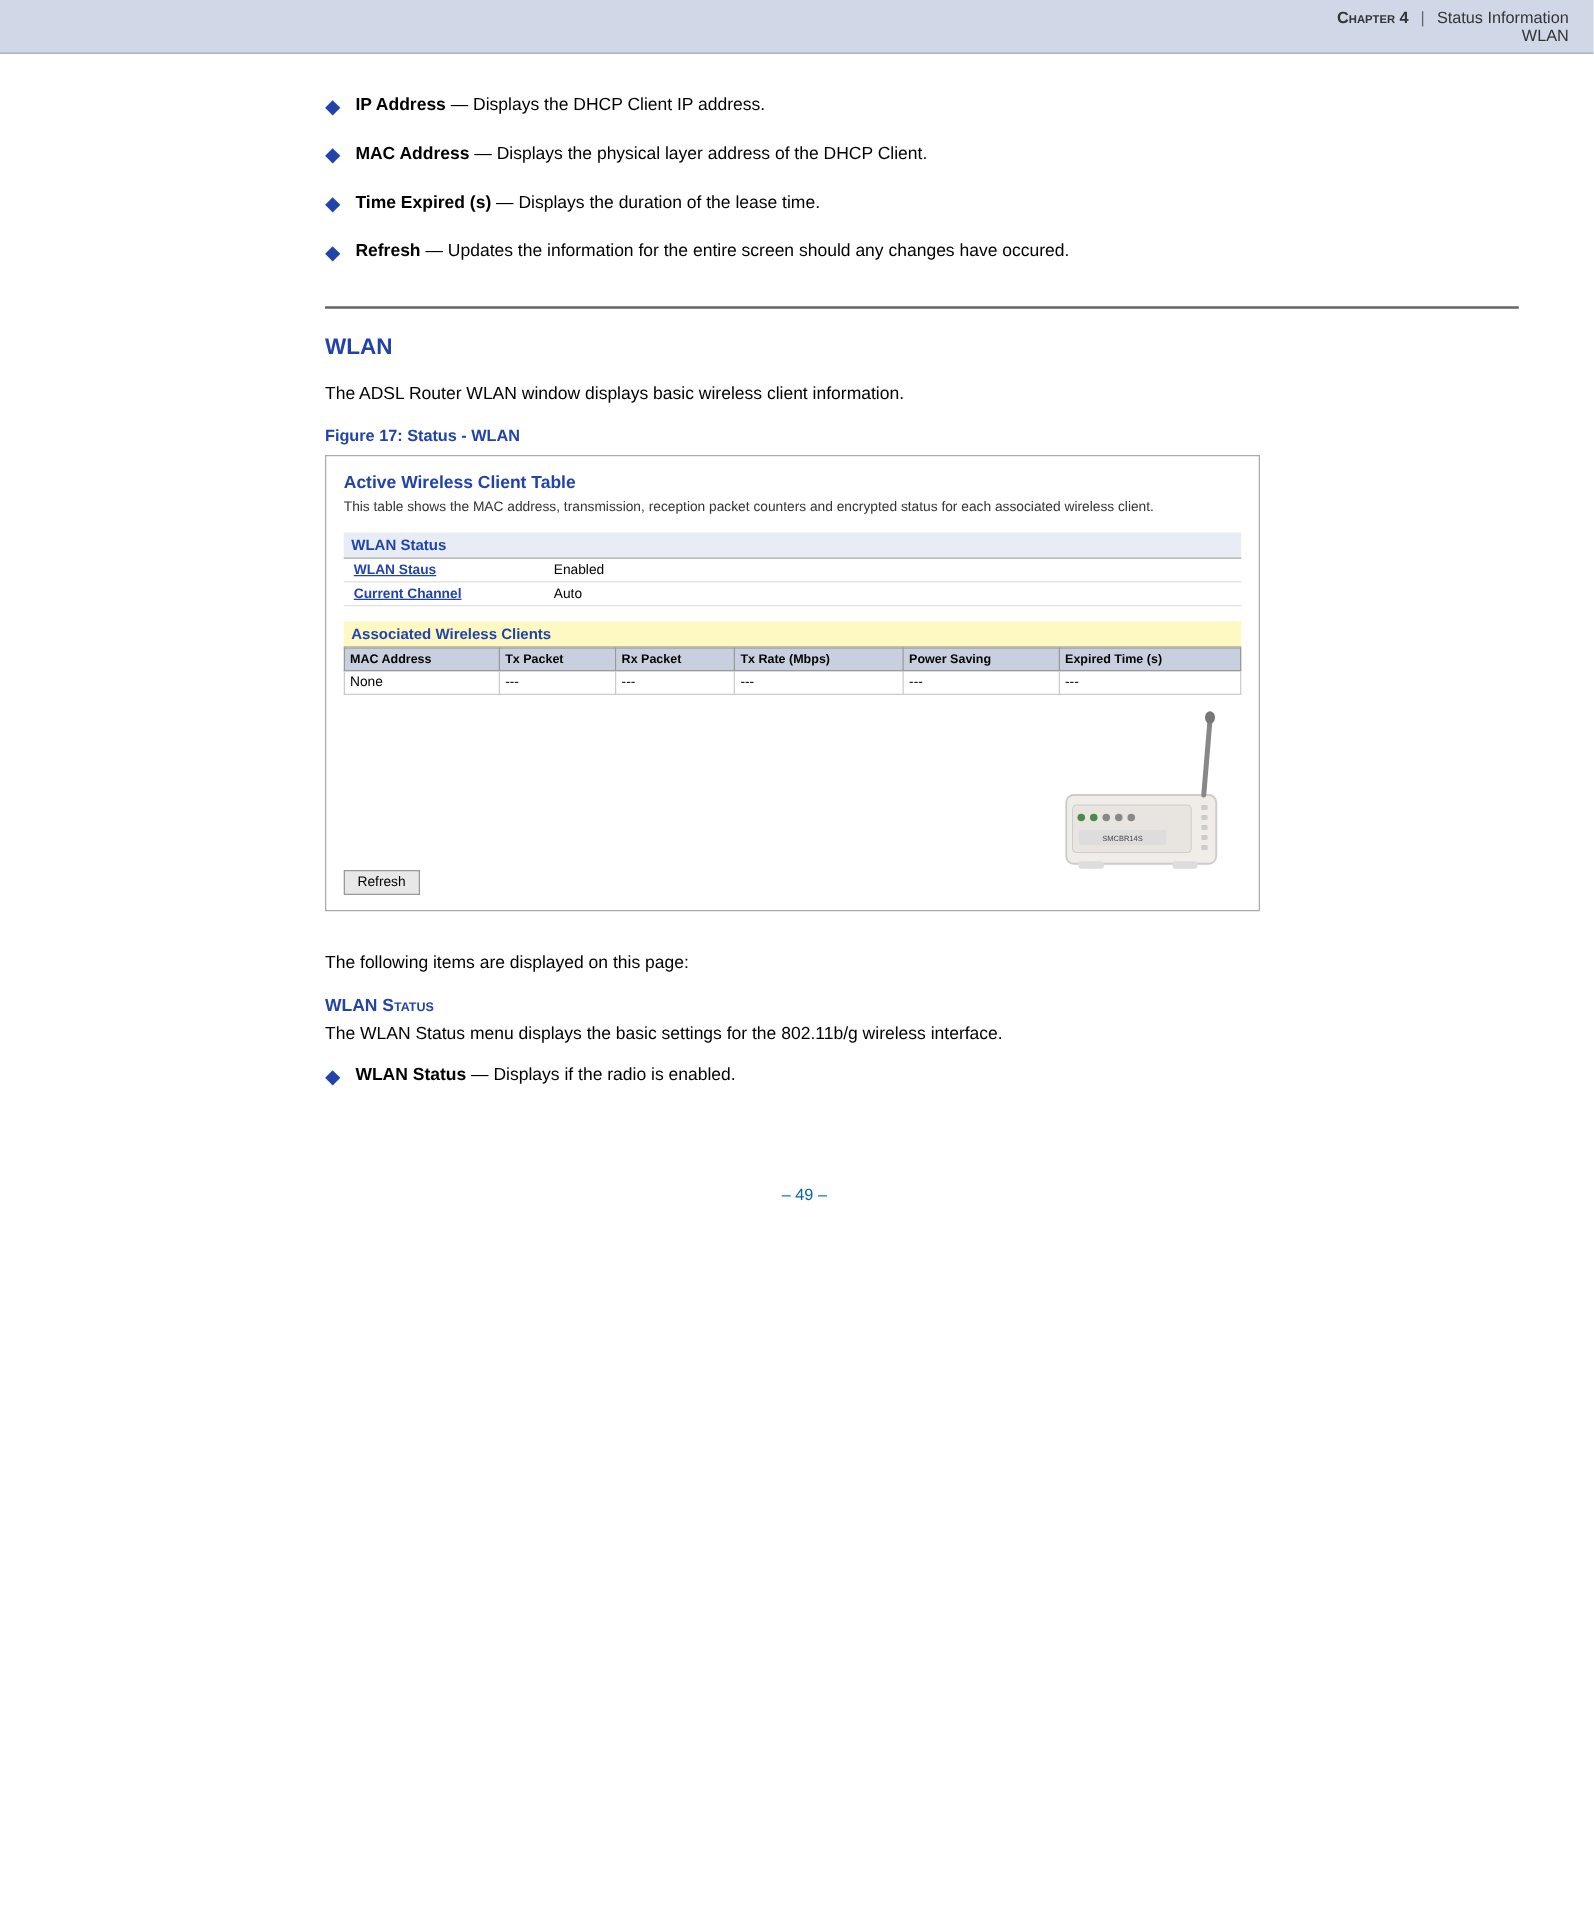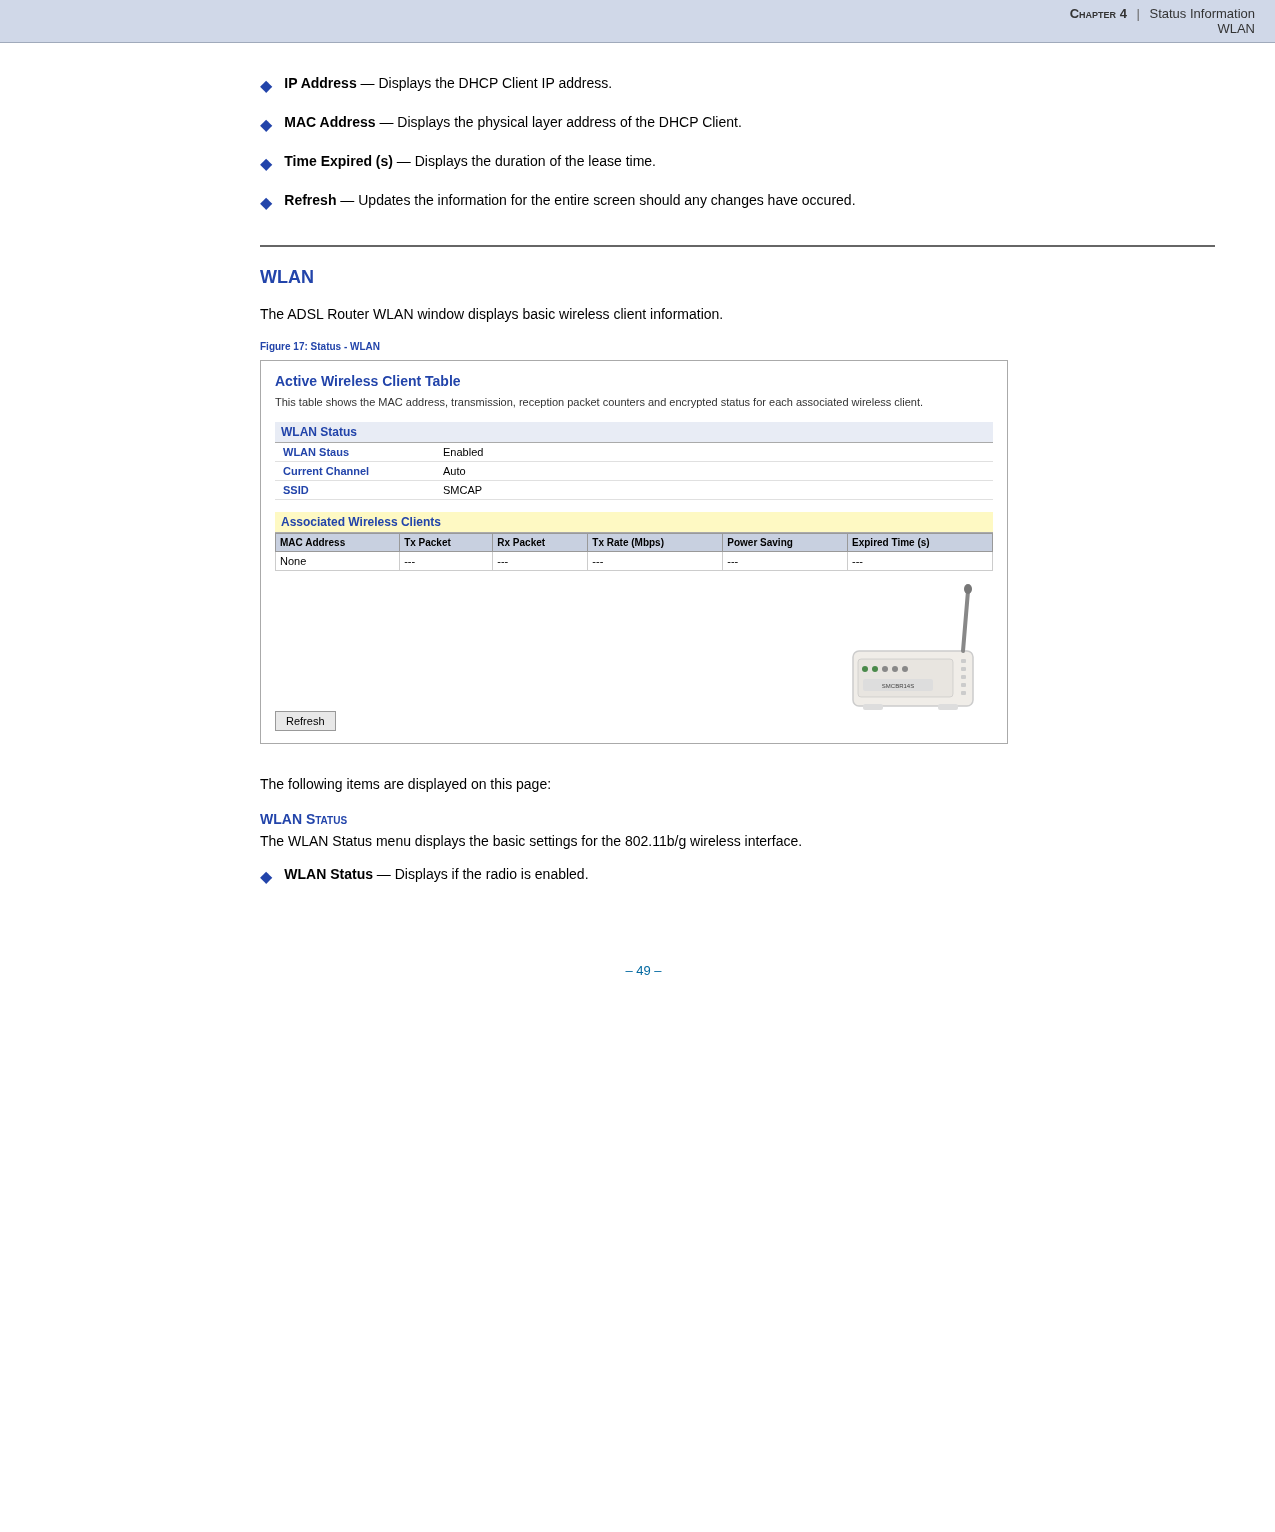--- a/index.html
+++ b/index.html
@@ -83,21 +83,21 @@
 
     .section-intro {
       font-size: 14px;
       line-height: 1.5;
       margin-bottom: 16px;
     }
 
     
     .figure-label {
       color: #2244aa;
-      font-size: 10px;
+      font-size: 13px;
       font-weight: bold;
       margin-bottom: 8px;
     }
 
     
     .screenshot-box {
       border: 1px solid #aaa;
       width: 748px;
       background: #fff;
       margin-bottom: 30px;
@@ -138,20 +138,21 @@
     }
     .wlan-status-table tr td {
       font-size: 11px;
       padding: 3px 8px;
       border-bottom: 1px solid #e0e0e0;
     }
     .wlan-status-table tr td:first-child {
       font-weight: bold;
       color: #2244aa;
       width: 160px;
+      text-decoration: underline;
     }
 
     .assoc-wireless-title {
       font-size: 12px;
       font-weight: bold;
       color: #2244aa;
       background: #fef9c3;
       padding: 3px 6px;
       border-bottom: 1px solid #aaa;
       margin-bottom: 0;
@@ -283,24 +284,20 @@
       <div class="wlan-status-section-title">WLAN Status</div>
       <table class="wlan-status-table">
         <tbody id="wlan-status-tbody">
         <tr>
               <td>WLAN Staus</td>
               <td>Enabled</td>
             </tr>
             <tr>
               <td>Current Channel</td>
               <td>Auto</td>
-            </tr>
-            <tr>
-              <td>SSID</td>
-              <td>SMCAP</td>
             </tr>
           </tbody>
       </table>
 
       <div class="assoc-wireless-title">Associated Wireless Clients</div>
       <table class="assoc-table">
         <thead id="assoc-thead">
         <tr>
               <th>MAC Address</th>
               <th>Tx Packet</th>

